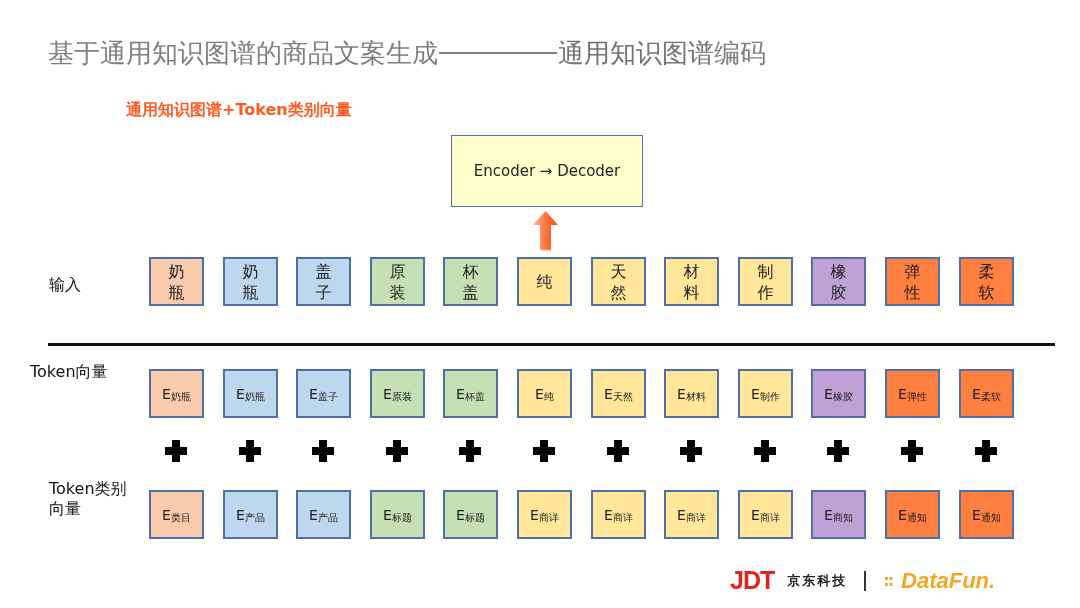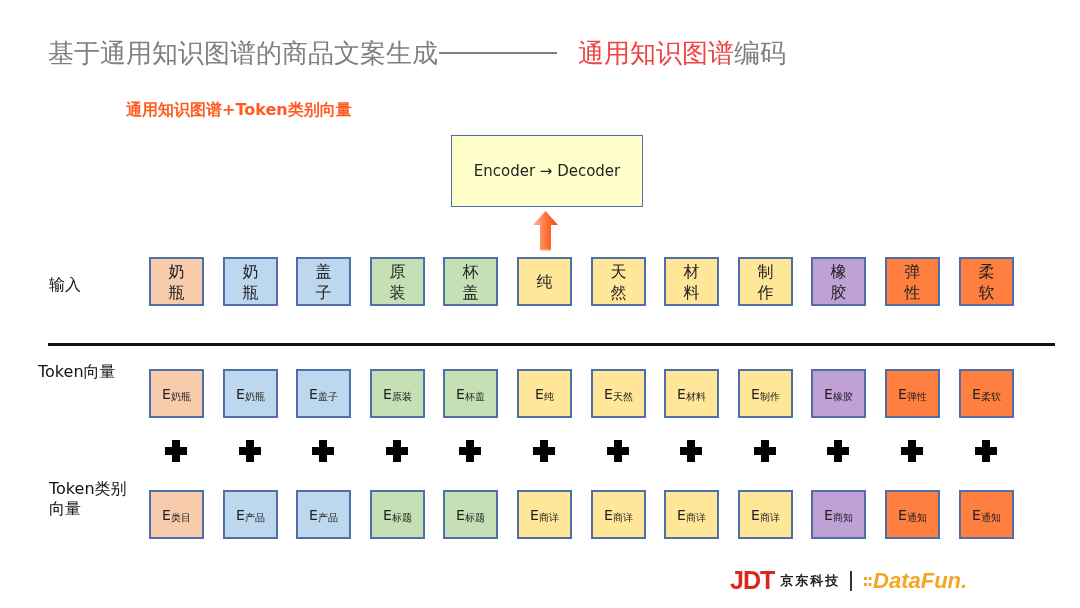--- a/index.html
+++ b/index.html
@@ -5,21 +5,21 @@
     html, body { margin: 0; padding: 0; }
     body {
       width: 1080px; height: 608px; background: #ffffff; position: relative; overflow: hidden;
       font-family: "DejaVu Sans", "Liberation Sans", sans-serif; color: #1a1a1a;
     }
     .title {
       position: absolute; left: 48px; top: 36px; font-size: 26px; color: #7f7f7f;
       white-space: nowrap; letter-spacing: 0px;
     }
     .title .dash { display: inline-block; width: 118px; height: 2px; background: #7f7f7f; vertical-align: middle; margin: 0 1px 4px 1px; }
-    .title .hl { color: #ef4444; margin-left: 20px; }
+    .title .hl { color: #737373; }
     .subtitle {
       position: absolute; left: 126px; top: 100px; font-size: 16px; font-weight: bold; color: #ff5a1f;
       white-space: nowrap;
     }
     .encoder {
       position: absolute; left: 451px; top: 135px; width: 192px; height: 72px;
       background: #ffffcc; border: 1.5px solid #4f6fa8; box-sizing: border-box;
       display: flex; align-items: center; justify-content: center; font-size: 15px; color: #222;
     }
     .up-arrow { position: absolute; left: 533px; top: 211px; width: 25px; height: 40px; }
@@ -30,21 +30,21 @@
     }
     .box.input { top: 257px; font-size: 16px; line-height: 21px; color: #222; }
     .box.input span { display: block; width: 18px; word-break: break-all; }
     .box.tok { font-size: 14px; color: #222; }
     .box.tok .sub { font-size: 10px; position: relative; top: 3px; }
     .divider { position: absolute; left: 48px; top: 343px; width: 1007px; height: 3px; background: #111; }
     .plus { position: absolute; top: 440px; width: 22px; height: 22px; }
     .plus::before, .plus::after { content: ""; position: absolute; background: #000; }
     .plus::before { left: 7px; top: 0; width: 8px; height: 22px; }
     .plus::after { left: 0; top: 7px; width: 22px; height: 8px; }
-    .logo { position: absolute; left: 730px; top: 566px; display: flex; align-items: center; white-space: nowrap; }
+    .logo { position: absolute; left: 730px; top: 566px; display: flex; align-items: center; white-space: nowrap; gap: 7px; }
     .logo .jdt { font-size: 25px; font-weight: bold; color: #e1251b; letter-spacing: -1px; font-family: "Liberation Sans", sans-serif; }
     .logo .jdt-cn { font-size: 13px; font-weight: bold; color: #222; margin-left: 6px; letter-spacing: 2px; }
     .logo .sep { display: inline-block; width: 2px; height: 20px; background: #333; margin: 0 10px; }
     .logo .dots { color: #f5a623; font-size: 16px; font-weight: bold; margin-right: 2px; letter-spacing: -2px; }
     .logo .datafun { font-size: 22px; font-weight: bold; font-style: italic; color: #f5a623; font-family: "Liberation Sans", sans-serif; text-align: right; }
   </style>
 </head>
 <body>
 
 <div class="title">
@@ -68,21 +68,21 @@
       <stop offset="0.75" stop-color="#fff" stop-opacity="0"></stop>
       <stop offset="1" stop-color="#fff" stop-opacity="0.7"></stop>
     </linearGradient>
   </defs>
   <polygon points="12.5,0 25,14 18,14 18,40 7,40 7,14 0,14" fill="url(#ag)"></polygon>
   <rect x="7" y="30" width="11" height="10" fill="url(#af)"></rect>
 </svg>
 
 <div class="row-label" style="left:49px; top:275px;">输入</div>
 <div class="divider"></div>
-<div class="row-label" style="left:38px; top:362px;">Token向量</div>
+<div class="row-label" style="left:30px; top:362px;">Token向量</div>
 <div class="row-label" style="left:49px; top:479px;">
   <div>Token类别</div>
   <div>向量</div>
 </div>
 
 <div id="grid">
     <div class="box input" style="left: 149px; background: rgb(248, 203, 173);">
       <span>奶瓶</span>
     </div>
     <div class="box tok" style="left: 149px; top: 369px; background: rgb(248, 203, 173);">

